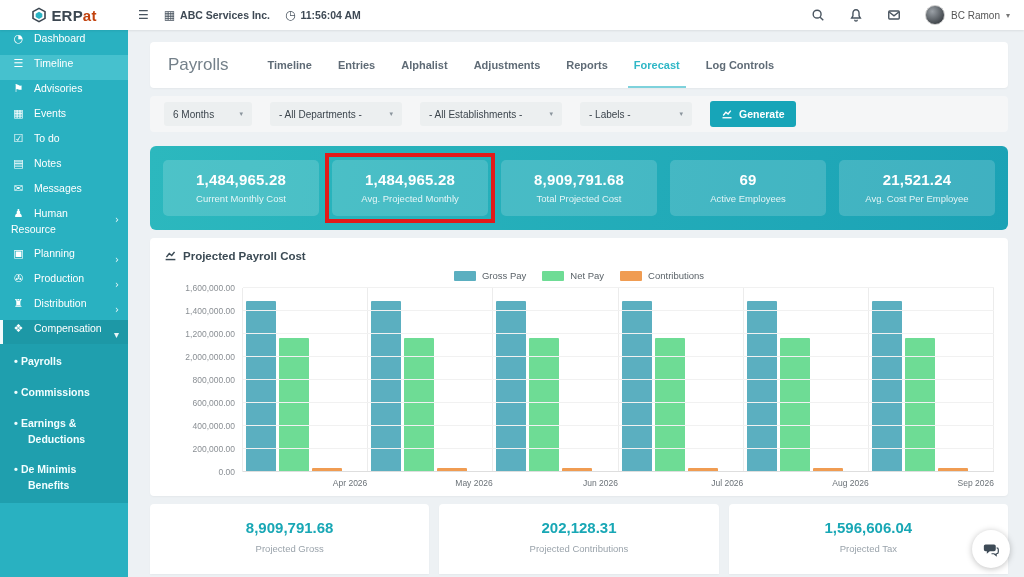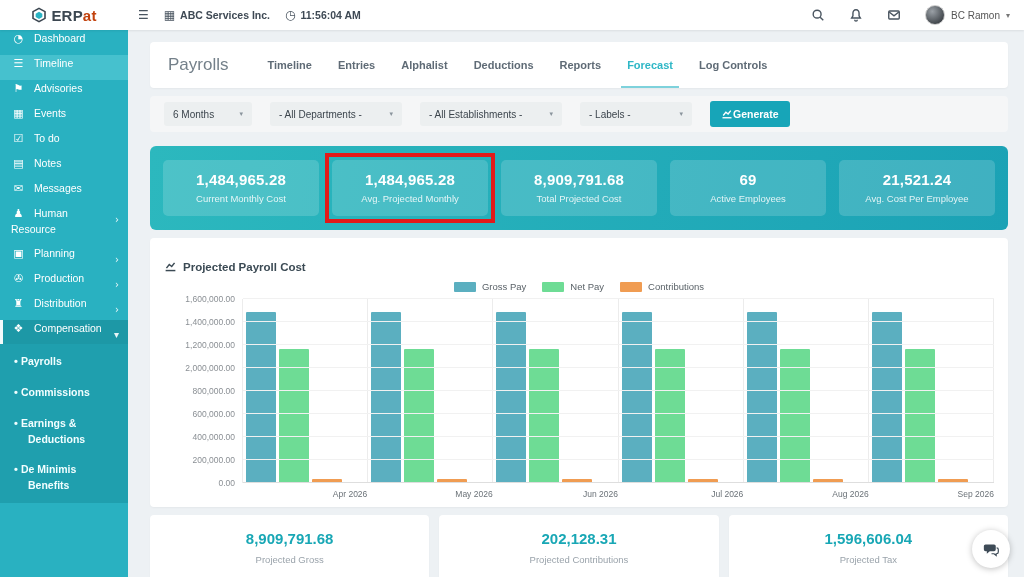--- a/index.html
+++ b/index.html
@@ -41,30 +41,30 @@
   .tab.active{color:#2fb7c6}
   .tab.active::after{content:"";position:absolute;left:-6px;right:-6px;bottom:0;height:2px;background:#7ed2dc}
 
   .filter-card{background:#f5f6f7;border-radius:4px;height:36px;margin-top:8px;display:flex;align-items:center;padding:0 14px;gap:18px}
   .fselect{background:#eceff0;border-radius:3px;height:24px;display:flex;align-items:center;justify-content:space-between;padding:0 9px;font-size:10px;color:#3c454d;cursor:pointer}
   .fselect .caret{font-size:7px;color:#8a949c;margin-left:10px}
   .fselect:nth-of-type(1){width:88px}
   .fselect:nth-of-type(2){width:132px}
   .fselect:nth-of-type(3){width:142px}
   .fselect:nth-of-type(4){width:112px}
-  .generate-btn{background:#17a5b8;color:#fff;border:none;border-radius:3px;height:26px;padding:0 11px;font-size:10.5px;font-weight:600;display:flex;align-items:center;gap:0;cursor:pointer;font-family:inherit}
+  .generate-btn{background:#17a5b8;color:#fff;border:none;border-radius:3px;height:26px;padding:0 11px;font-size:10.5px;font-weight:600;display:flex;align-items:center;gap:6px;cursor:pointer;font-family:inherit}
   .generate-btn svg{width:12px;height:12px;stroke:#fff;fill:none;stroke-width:1.8}
 
   .stats-banner{margin-top:14px;border-radius:6px;background:linear-gradient(100deg,#2cb8be 0%,#1ba2b5 100%);padding:14px 13px;display:flex;gap:13px}
   .stat-card{position:relative;flex:1;background:rgba(255,255,255,.16);border-radius:5px;text-align:center;padding:11px 4px 12px}
   .stat-value{font-size:15px;font-weight:700;color:#fff;letter-spacing:.2px}
   .stat-label{font-size:9.5px;color:rgba(255,255,255,.85);margin-top:5px}
   .annotation-box{position:absolute;top:-7px;left:-7px;right:-7px;bottom:-7px;border:4px solid #e11a1a;pointer-events:none;z-index:5}
 
-  .chart-card{background:#fff;border-radius:4px;margin-top:8px;padding:22px 14px 8px;box-shadow:0 1px 2px rgba(0,0,0,.04)}
+  .chart-card{background:#fff;border-radius:4px;margin-top:8px;padding:11px 14px 8px;box-shadow:0 1px 2px rgba(0,0,0,.04)}
   .chart-title{display:flex;align-items:center;gap:6px;font-size:11.5px;font-weight:700;color:#3b4a54}
   .chart-title svg{width:13px;height:13px;stroke:#3b4a54;fill:none;stroke-width:1.8}
   .chart-legend{display:flex;justify-content:center;gap:16px;margin:8px 0 7px}
   .legend-item{display:flex;align-items:center;gap:6px;font-size:9.5px;color:#5a6268}
   .legend-swatch{width:22px;height:10px;border-radius:1px}
   .plot-wrap{margin-left:78px;position:relative}
   .plot-area{position:relative;height:184px;border-left:1px solid #ececec}
   .gridline{position:absolute;left:0;right:0;height:0;border-top:1px solid #f1f1f1}
   .gridline.zero{border-top-color:#dedede}
   .ytick{position:absolute;right:100%;padding-right:8px;top:0;transform:translateY(-50%);font-size:8.5px;color:#8a8f94;white-space:nowrap}
@@ -153,21 +153,21 @@
   </div>
 
 <div class="main">
 
   <div class="tabs-card">
     <span class="page-title">Payrolls</span>
     <span id="tabs-container" style="display:flex">
         <span class="tab">Timeline</span>
         <span class="tab">Entries</span>
         <span class="tab">Alphalist</span>
-        <span class="tab">Deductions</span>
+        <span class="tab">Adjustments</span>
         <span class="tab">Reports</span>
         <span class="tab active">Forecast</span>
         <span class="tab">Log Controls</span>
       </span>
   </div>
 
   <div class="filter-card">
     <span id="filters-container" style="display:flex;gap:18px;align-items:center">
         <span class="fselect">
           <span>6 Months</span>

